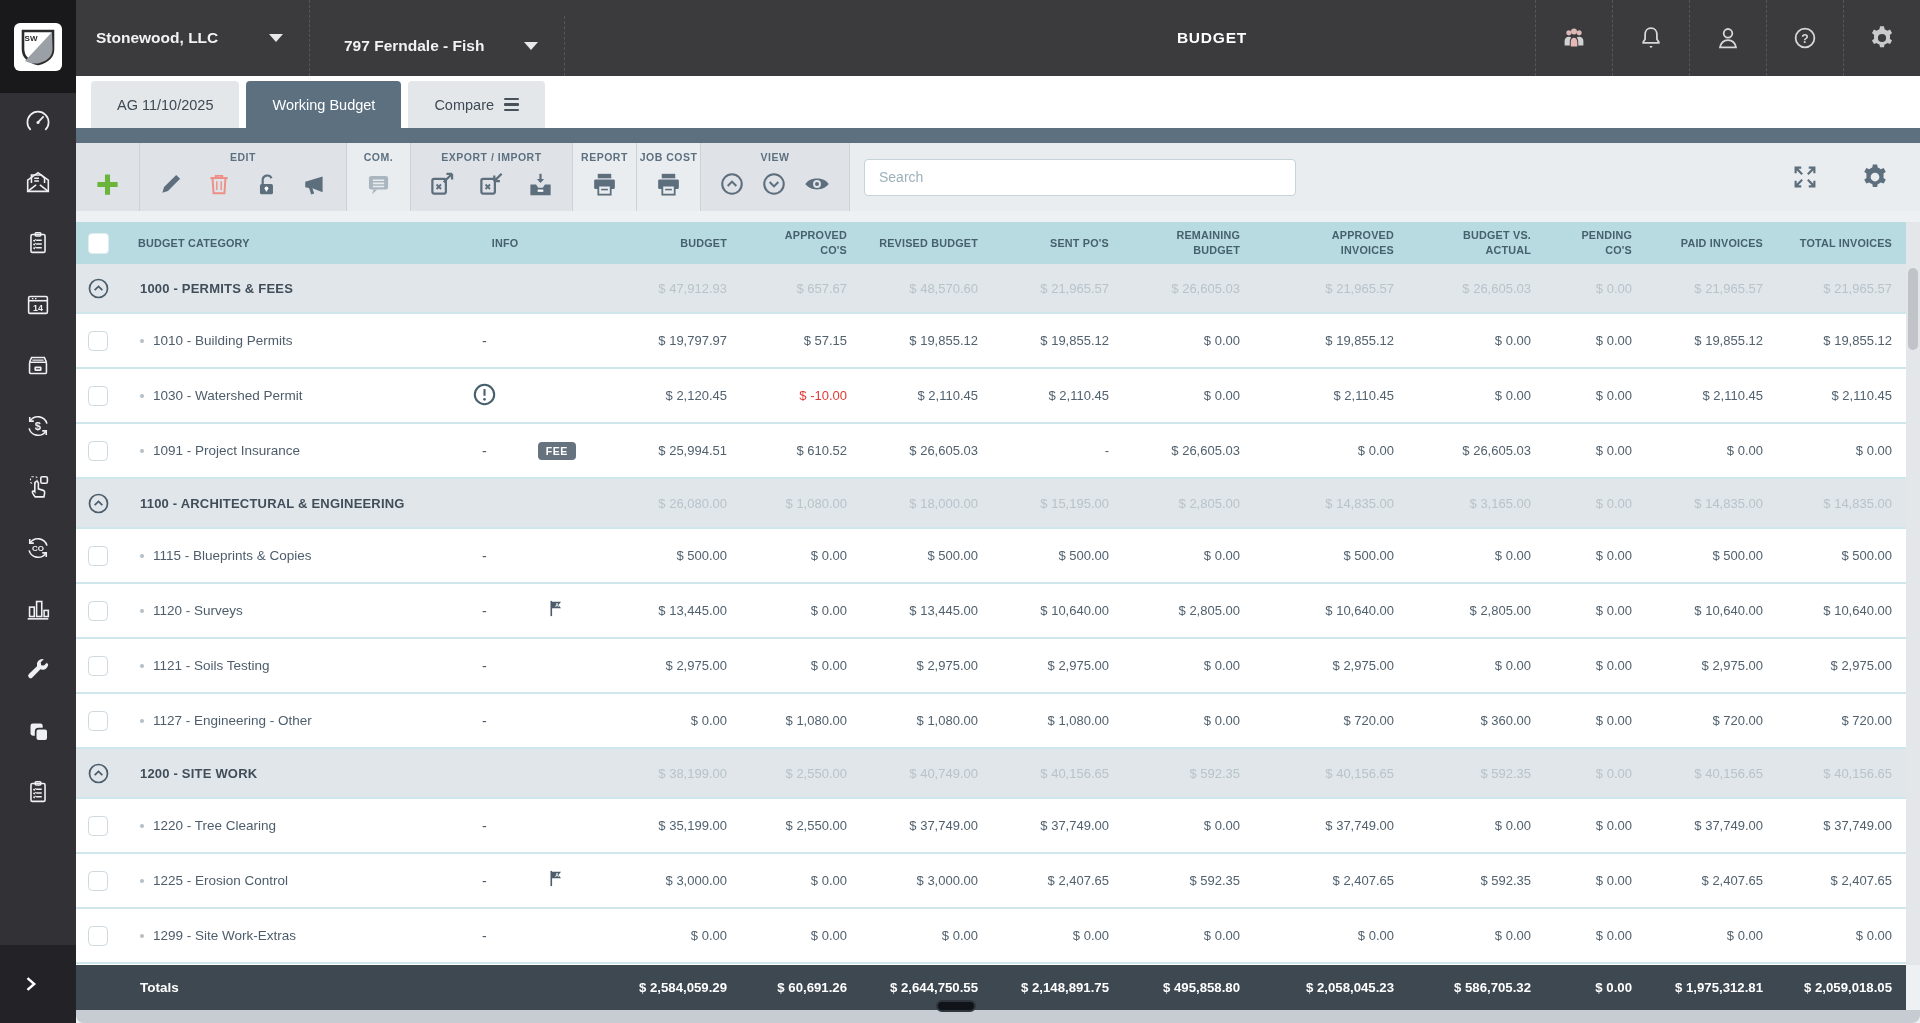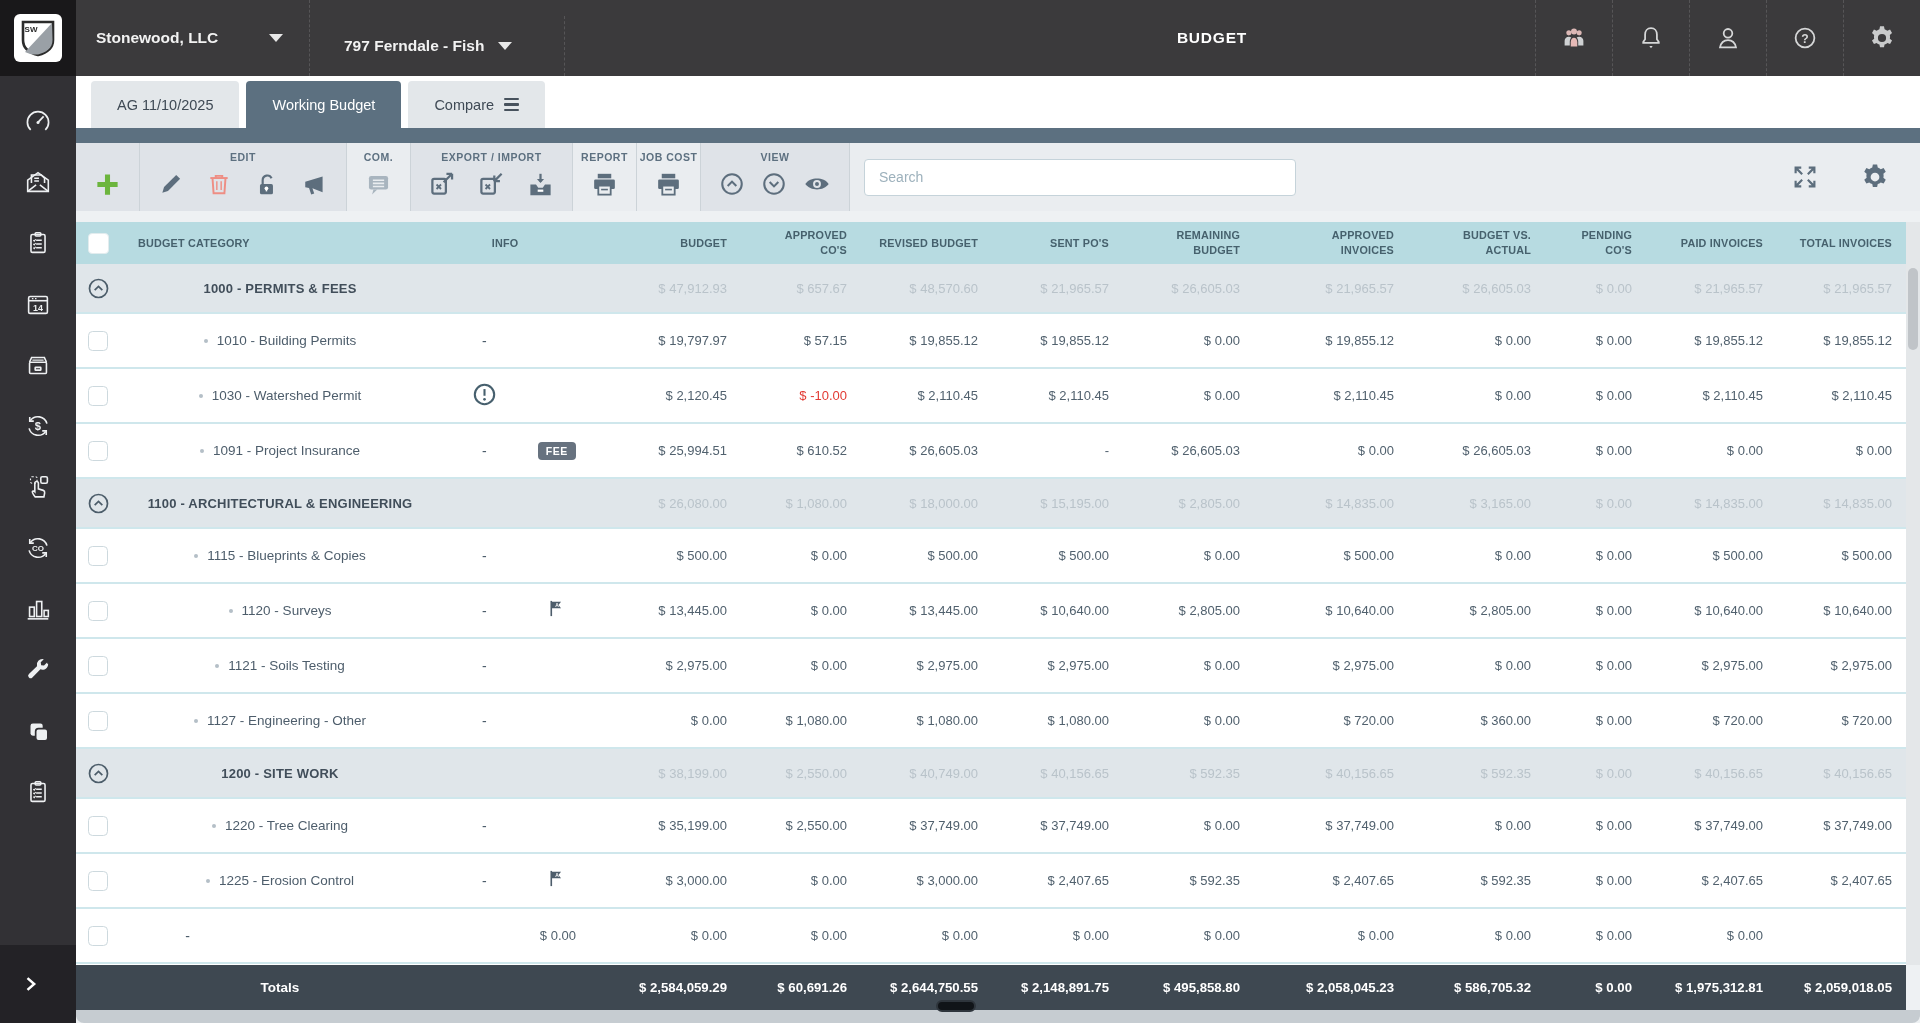--- a/index.html
+++ b/index.html
@@ -2,26 +2,26 @@
 <html><head>
 <meta charset="utf-8">
 <style>
   * { margin:0; padding:0; box-sizing:border-box; }
   html,body { width:1920px; height:1023px; overflow:hidden; background:#c6ccd1;
               font-family:"Liberation Sans", sans-serif; }
   .app { position:relative; width:1920px; height:1023px; }
 
   
   .topbar { position:absolute; top:0; left:0; width:1920px; height:76px; background:#3b3a3c; display:flex; align-items:stretch; z-index:5;}
-  .logo-block { width:76px; height:76px; background:#19181a; display:flex; align-items:center; justify-content:center; cursor:pointer; }
+  .logo-block { width:76px; height:93px; background:#19181a; display:flex; align-items:center; justify-content:center; cursor:pointer; }
   .logo-chip { width:48px; height:48px; background:#fff; border-radius:6px; display:flex; align-items:center; justify-content:center; }
   .tb-section { display:flex; align-items:center; gap:14px; padding:0 26px; border-right:1px dashed rgba(255,255,255,.14); cursor:pointer; }
   .tb-section .sel-label { color:#f2f2f2; font-size:15.5px; font-weight:bold; }
   .tb-section.company { width:234px; padding-left:20px; justify-content:space-between;}
-  .tb-section.project { width:255px; padding-left:34px; justify-content:flex-start;margin-top:16px;}
+  .tb-section.project { width:255px; padding-left:34px; justify-content:space-between;margin-top:16px;}
   .caret-down { width:0; height:0; border-left:7px solid transparent; border-right:7px solid transparent; border-top:8px solid #e8e8e8; }
   .tb-title { position:absolute; left:1212px; top:0; height:76px; display:flex; align-items:center; transform:translateX(-50%);
               color:#fff; font-size:15.5px; font-weight:bold; letter-spacing:.8px; }
   .tb-icons { position:absolute; right:0; top:0; height:76px; display:flex; }
   .tb-icon-cell { width:77px; height:76px; display:flex; align-items:center; justify-content:center; border-left:1px dashed rgba(255,255,255,.14); cursor:pointer; }
 
   
   .sidebar { position:absolute; top:76px; left:0; width:76px; height:947px; background:#323135; }
   .sb-items { display:flex; flex-direction:column; align-items:center; padding-top:14px; }
   .sb-item { width:76px; height:61px; display:flex; align-items:center; justify-content:center; cursor:pointer; }
@@ -66,21 +66,21 @@
   .th.center{ align-items:center; }
   .th-check { display:flex; align-items:center; justify-content:center; }
   .hcheckbox { width:21px; height:21px; background:#fff; border:1px solid #e2ecee; border-radius:4px; cursor:pointer;}
 
   .tbody { height:701px; overflow:hidden; background:#fff; }
   .row { border-bottom:2px solid #cfe7ec; }
   .row.item { height:55px; background:#fff; }
   .row.group { height:50px; background:#e0e6ea; }
   .cell { display:flex; align-items:center; }
   .cell.check { justify-content:center; }
-  .cell.cat { padding-left:20px; gap:9px;justify-content:center; }
+  .cell.cat { padding-left:20px; gap:9px; }
   .cell.num { justify-content:flex-end; padding-right:14px; font-size:13px; color:#51616e; }
   .row.group .cell.num { color:#b9c3ca; }
   .cell.num.red { color:#e23a33; }
   .group-label { font-size:13px; font-weight:bold; color:#414e5a; letter-spacing:.2px; cursor:pointer;}
   .item-label { font-size:13.5px; color:#4d5d6b; cursor:pointer; }
   .dot { width:4px; height:4px; border-radius:50%; background:#b4bfc7; flex:none; }
   .checkbox { width:20px; height:20px; background:#fff; border:1.5px solid #cdd9de; border-radius:4.5px; cursor:pointer; }
   .cell.info { padding-left:25px; }
   .info-slot1 { width:85px; display:flex; justify-content:center; align-items:center; color:#4d5d6b; font-size:14px; }
   .info-slot2 { width:72px; display:flex; justify-content:center; align-items:center; }
@@ -786,20 +786,24 @@
             <div class="cell num">$ 2,407.65</div>
             <div class="cell num">$ 592.35</div>
             <div class="cell num">$ 0.00</div>
             <div class="cell num">$ 2,407.65</div>
             <div class="cell num">$ 2,407.65</div>
           </div>
           <div class="grid row item">
             <div class="cell check">
               <span class="checkbox"></span>
             </div>
+            <div class="cell cat">
+              <span class="dot"></span>
+              <span class="item-label">1299 - Site Work-Extras</span>
+            </div>
             <div class="cell info">
               <span class="info-slot1">-</span>
               <span class="info-slot2"></span>
             </div>
             <div class="cell num">$ 0.00</div>
             <div class="cell num">$ 0.00</div>
             <div class="cell num">$ 0.00</div>
             <div class="cell num">$ 0.00</div>
             <div class="cell num">$ 0.00</div>
             <div class="cell num">$ 0.00</div>

